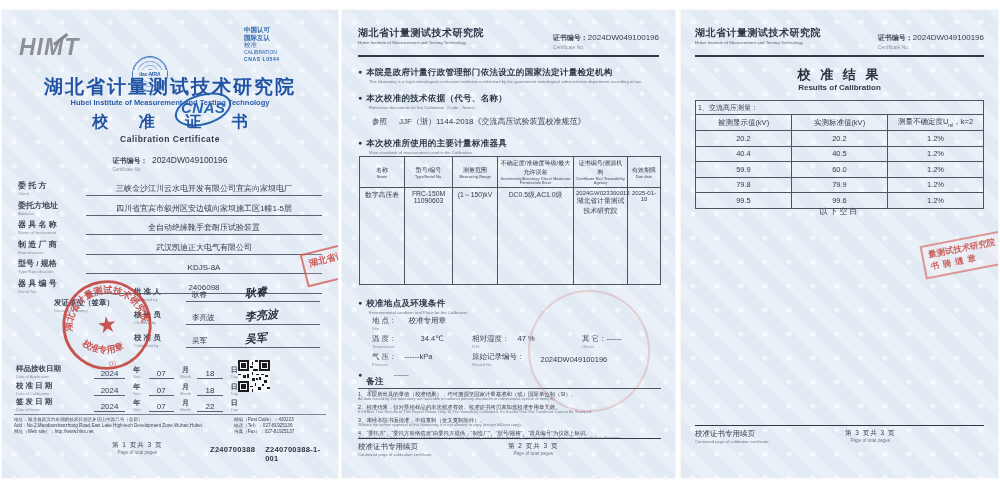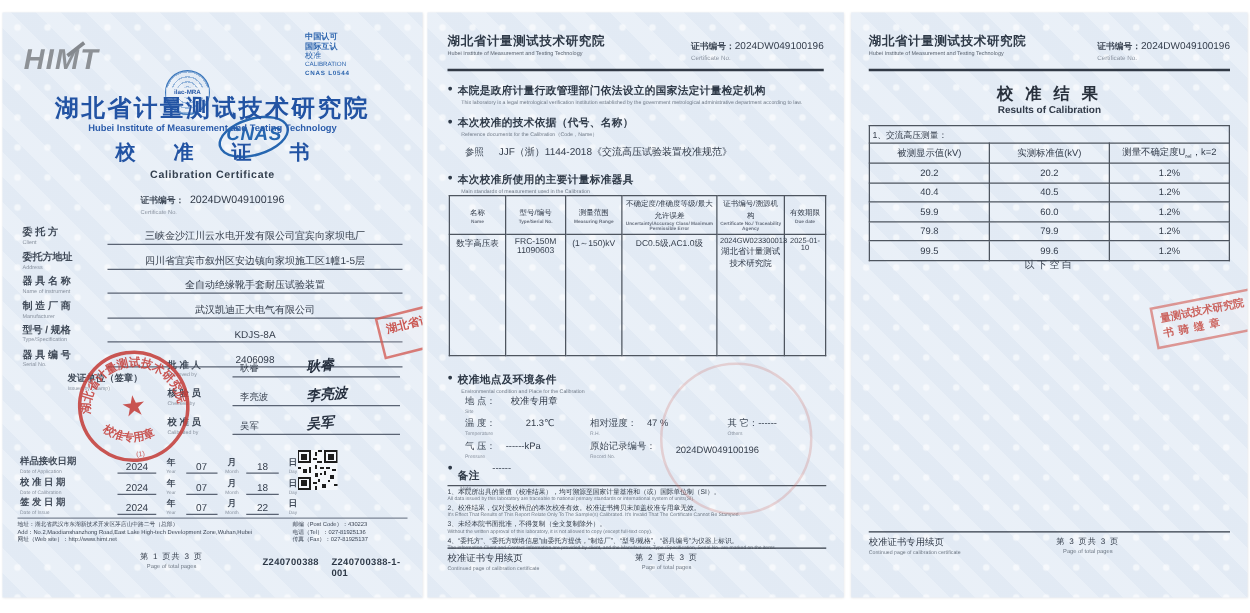--- a/index.html
+++ b/index.html
@@ -468,21 +468,21 @@
       </div>
     <div class="env-val">校准专用章</div>
   </div>
 
   <div class="abs" style="top:324px;left:30px;right:10px;display:flex;">
     <div style="display:flex;gap:24px;width:100px;">
       <div>
           <div class="env-lab-zh">温 度：</div>
           <div class="env-lab-en">Temperature</div>
         </div>
-      <div class="env-val">21.3℃</div>
+      <div class="env-val">34.4℃</div>
     </div>
     <div style="display:flex;gap:8px;width:110px;">
       <div>
           <div class="env-lab-zh">相对湿度：</div>
           <div class="env-lab-en">R.H.</div>
         </div>
       <div class="env-val">47 %</div>
     </div>
     <div style="display:flex;gap:0;">
       <div>

